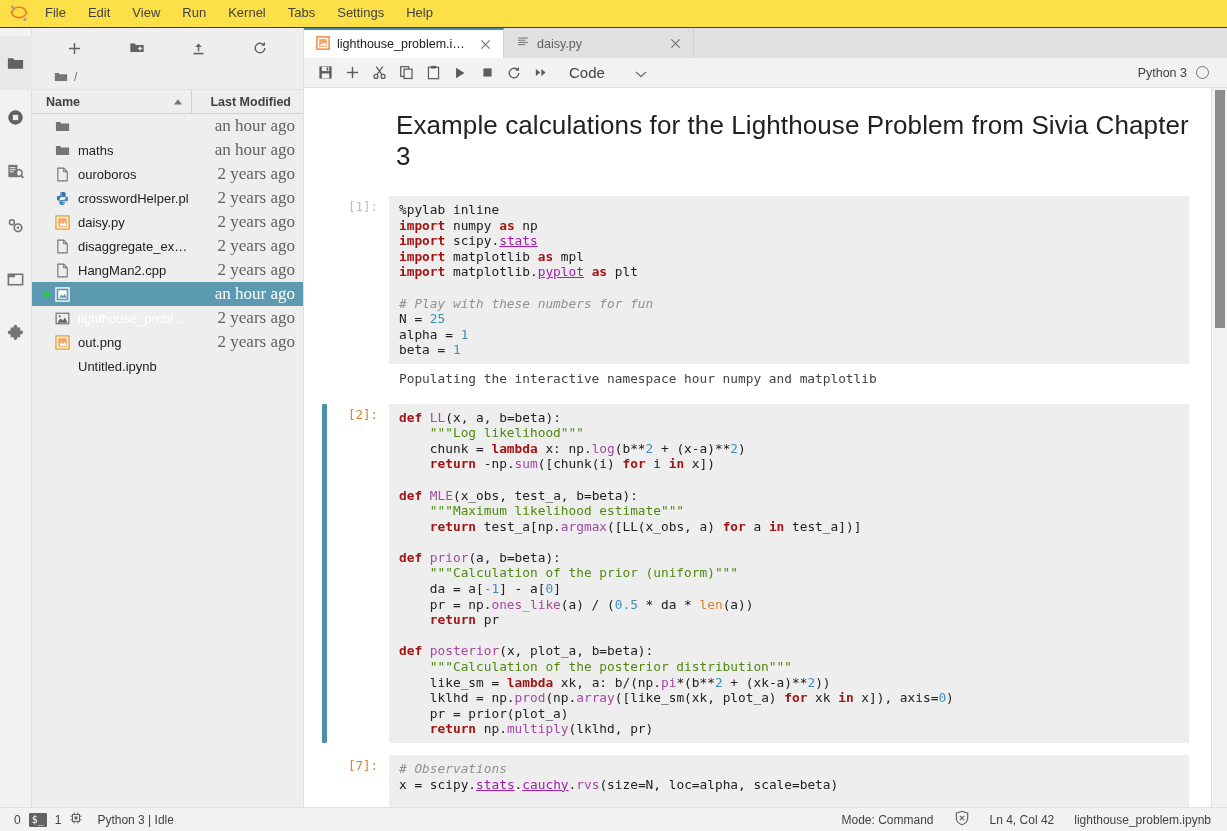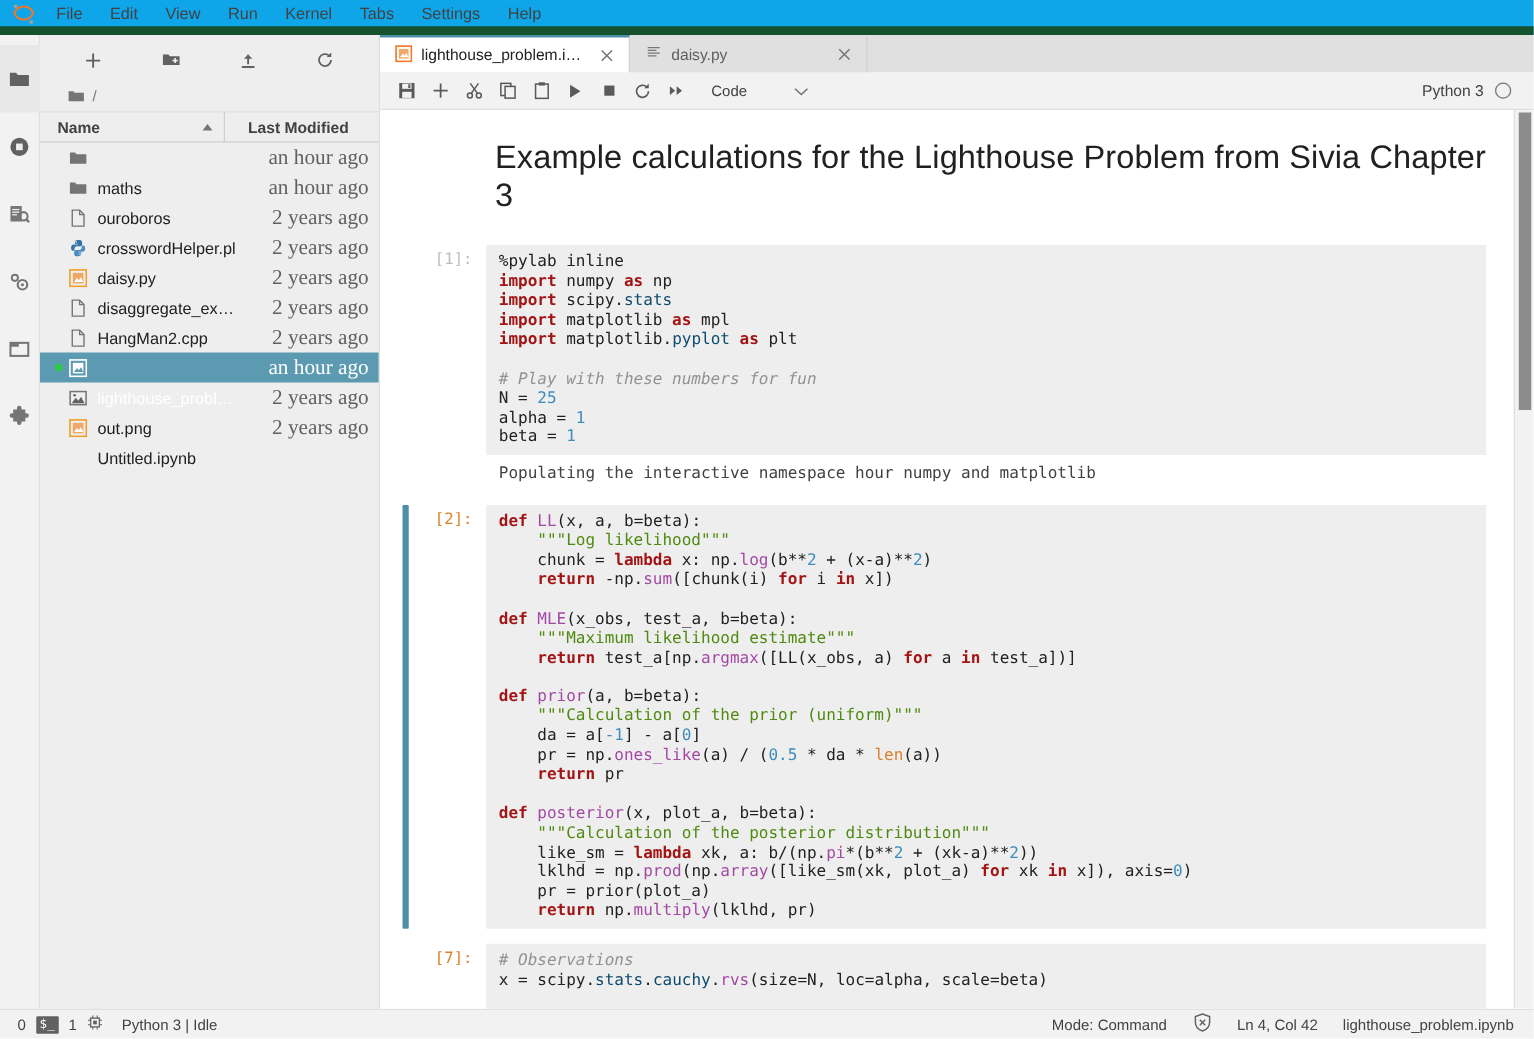--- a/index.html
+++ b/index.html
@@ -10,23 +10,23 @@
     font-size: 13px;
     color: #212121;
     background: #fff;
     overflow: hidden;
   }
   .app { position: relative; width: 1227px; height: 831px; display: flex; flex-direction: column; }
 
   
   .menubar {
     height: 28px; min-height: 28px;
-    background: #0ea5e9;
-    border-bottom: 7px solid #14532d;
-    display: flex; align-items: center;
+    background: #fde047;
+    border-bottom: 1px solid #14532d;
+    display: flex; align-items: flex-start;
     padding-left: 4px;
   }
   .logo { width: 30px; height: 26px; display: flex; align-items: center; justify-content: center; }
   .menu-item {
     padding: 4px 11px; font-size: 13px; color: #424242;
     line-height: 18px; cursor: default; white-space: nowrap;
   }
 
   
   .body-row { flex: 1; display: flex; min-height: 0; }
@@ -69,21 +69,21 @@
   .fb-crumbs {
     height: 26px; display: flex; align-items: center;
     padding: 0 0 0 22px; gap: 6px;
     border-bottom: 1px solid #e0e0e0;
   }
   .crumb-text { font-size: 12px; color: #757575; }
   .fb-header {
     display: flex; height: 24px; align-items: center;
     border-bottom: 1px solid #d0d0d0;
     font-size: 12.5px; font-weight: bold; color: #424242;
-    padding: 0 16px 0 0;
+    padding: 0 4px 0 0;
   }
   .fb-h-name { flex: 1; display: flex; align-items: center; padding-left: 14px; gap: 6px; }
   .fb-h-sort { margin-left: auto; padding-right: 8px; }
   .fb-h-mod {
     width: 108px; text-align: right;
     border-left: 1px solid #d0d0d0; height: 24px;
     line-height: 24px; padding-right: 8px; font-weight: bold;
   }
   .fb-list { flex: 1; overflow: hidden; }
   .fb-row {
@@ -139,21 +139,21 @@
     border-bottom: 1px solid #e0e0e0;
     display: flex; align-items: center; padding: 0 8px; gap: 1px;
   }
   .tb-btn {
     width: 26px; height: 24px; display: flex;
     align-items: center; justify-content: center;
     cursor: pointer; border-radius: 2px; color: #5a5a5a;
   }
   .tb-select {
     display: flex; align-items: center; gap: 6px;
-    margin-left: 8px; padding: 2px 6px; font-size: 12px;
+    margin-left: 8px; padding: 2px 6px; font-size: 15px;
     color: #424242; cursor: pointer; min-width: 90px;
   }
   .tb-select-label { flex: 1; }
   .tb-spacer { flex: 1; }
   .tb-kernel {
     display: flex; align-items: center; gap: 9px;
     font-size: 12.5px; color: #424242; padding-right: 10px; margin-left: 16px;
   }
   .kernel-circle {
     width: 13px; height: 13px; border-radius: 50%;
@@ -196,21 +196,21 @@
   }
   .cell-output {
     padding: 7px 8px 5px 10px; background: #ffffff;
     font-family: "DejaVu Sans Mono", monospace;
     font-size: 12.8px; line-height: 15.6px; color: #424242;
     white-space: pre;
   }
   
   .tk { font-family: inherit; }
   .kw  { color: #a31515; font-weight: bold; }
-  .mod { color: #0c4a6e; }
+  .mod { color: #a21caf; text-decoration: underline; }
   .fn  { color: #a349a4; }
   .num { color: #3c8dbc; }
   .str { color: #4f8a10; }
   .com { color: #919191; font-style: italic; }
   .bi  { color: #d9822b; }
   .op  { color: #212121; }
   .magic { color: #212121; }
 
   
   .nb-vscroll {

